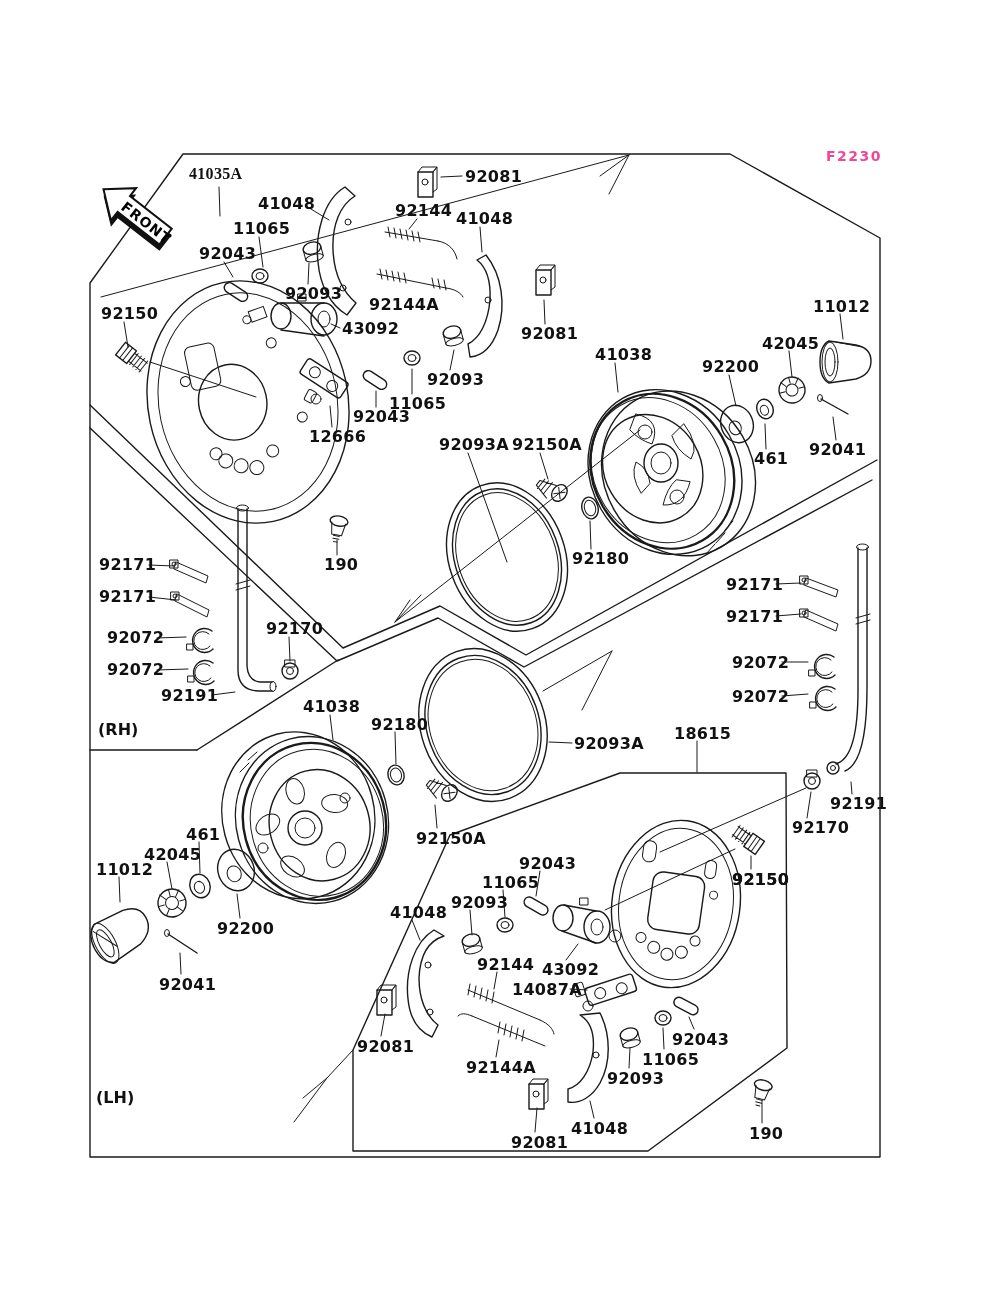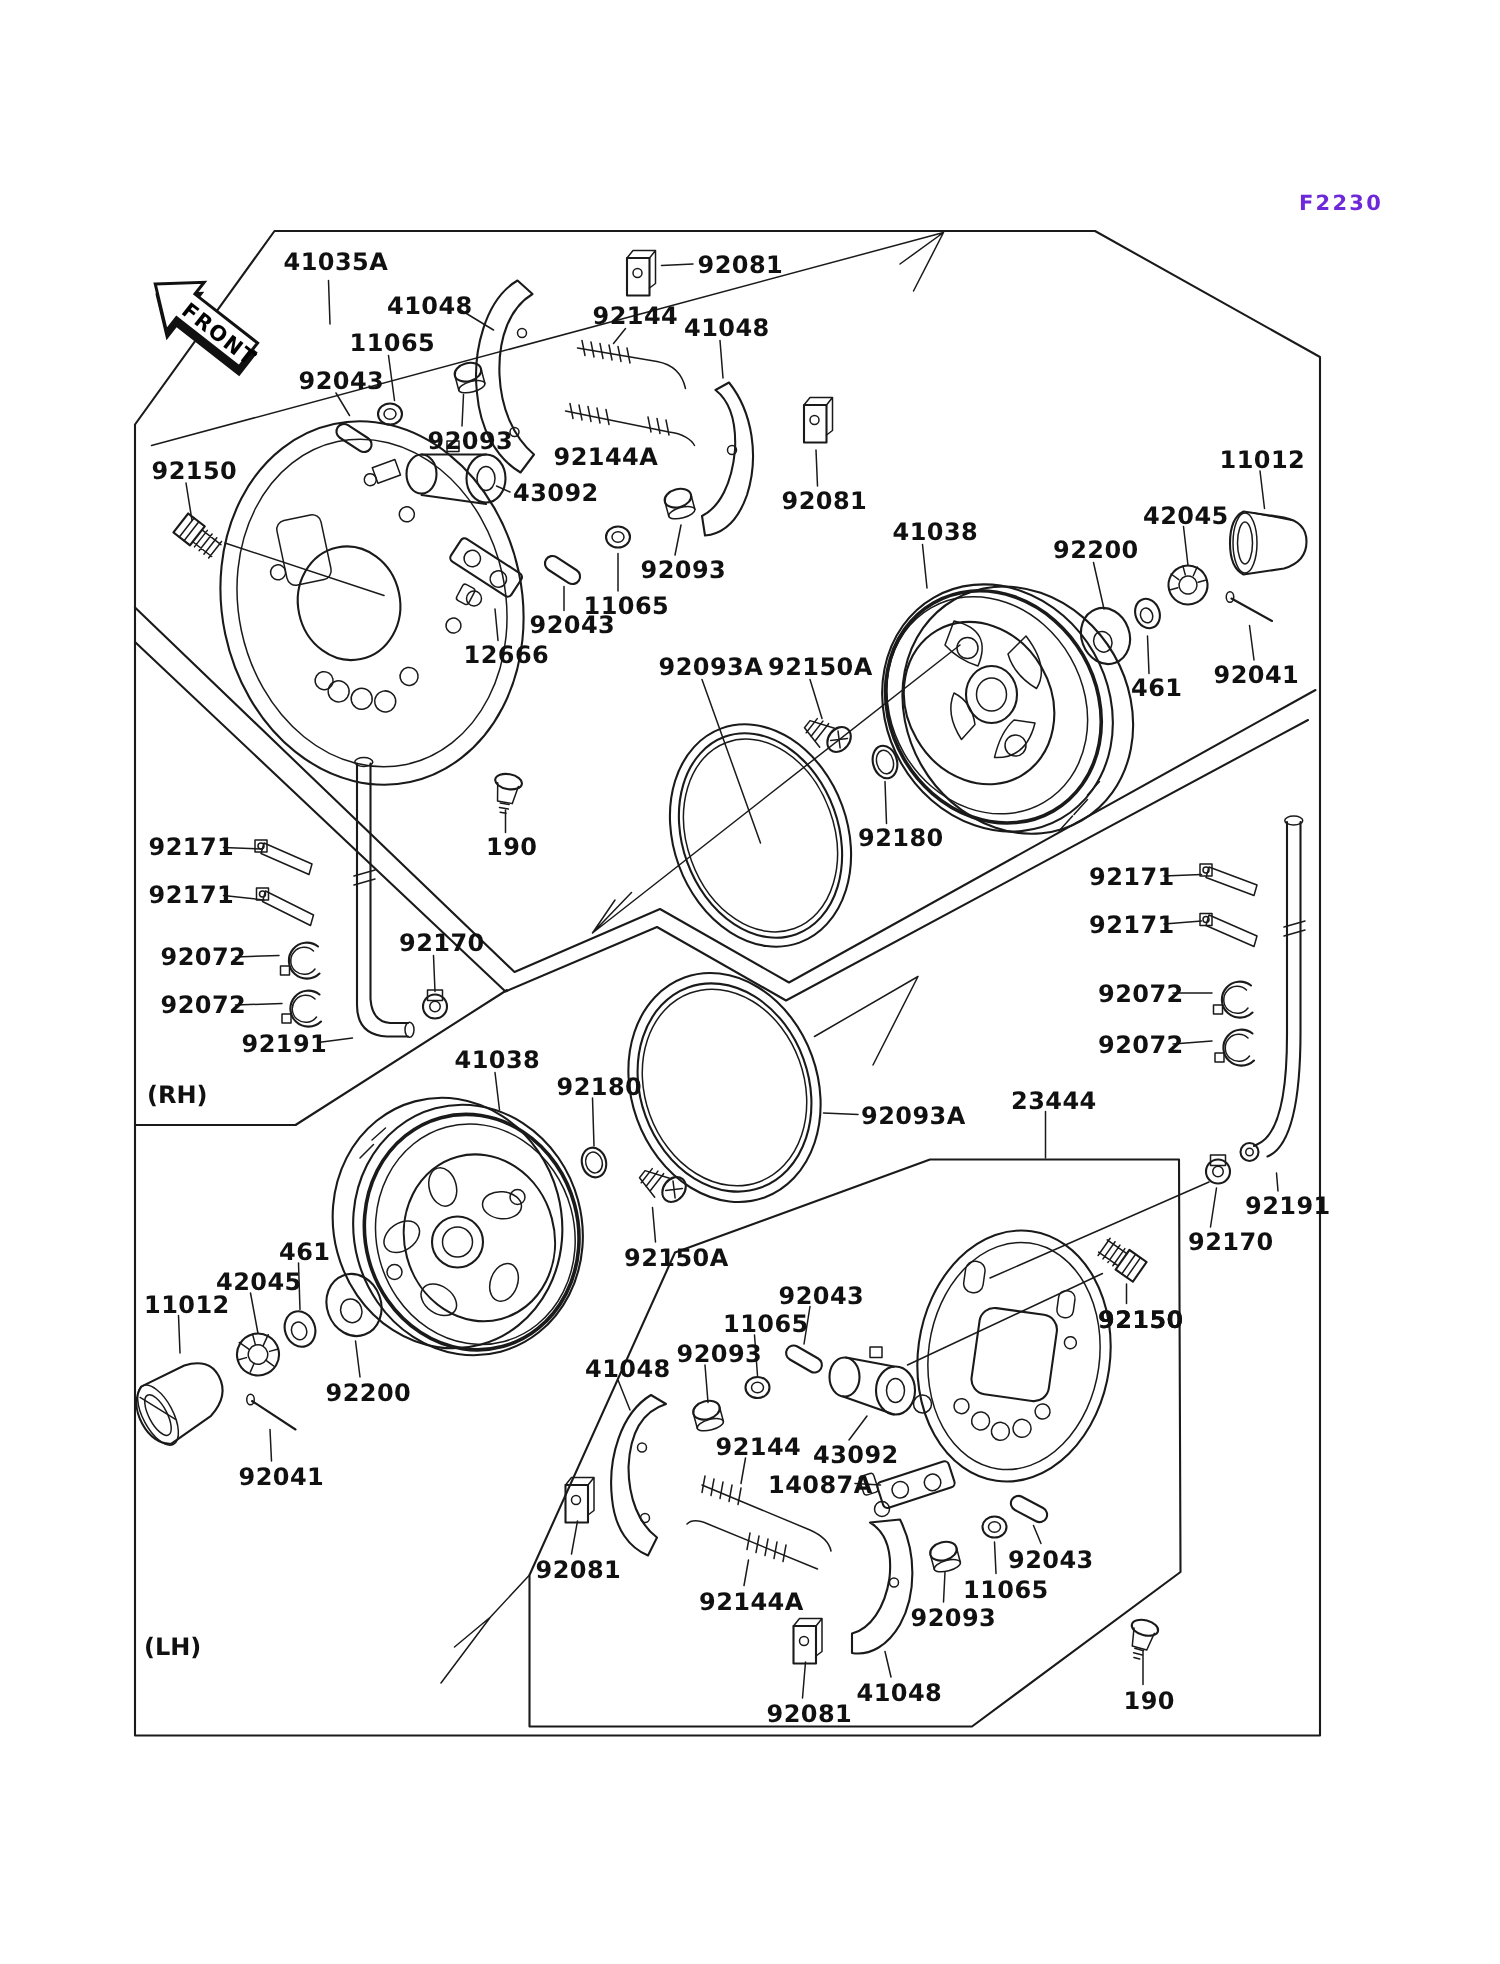--- a/index.html
+++ b/index.html
@@ -6,22 +6,22 @@
   .page{position:relative;width:1000px;height:1309px;background:#ffffff;
         font-family:"DejaVu Sans",sans-serif;overflow:hidden;}
   svg{position:absolute;left:0;top:0;}
   .ln{stroke:#1a1a1a;fill:none;stroke-width:1.4;stroke-linecap:round;stroke-linejoin:round;}
   .thin{stroke-width:1;}
   .thk{stroke-width:2.4;}
   #labels{position:absolute;left:0;top:0;width:100%;height:100%;}
   .plabel{position:absolute;font-size:16px;font-weight:bold;color:#111;
           letter-spacing:0.3px;white-space:nowrap;}
   .marker{position:absolute;font-size:16px;font-weight:bold;color:#111;}
-  .figcode{position:absolute;left:826px;top:128px;font-size:14px;font-weight:600;
-           letter-spacing:1.5px;color:#6d28d9;margin-left:40px;}
+  .figcode{position:absolute;left:826px;top:148px;font-size:14px;font-weight:600;
+           letter-spacing:1.5px;color:#ec4899;}
   .rh{left:98px;top:720px;}
   .lh{left:96px;top:1088px;}
 </style>
 </head>
 <body>
 
 <div class="page">
 
 <svg width="1000" height="1309" viewBox="0 0 1000 1309">
 
@@ -453,21 +453,21 @@
     </g>
     <g transform="rotate(15 762 1090)">
       <ellipse class="ln" cx="762" cy="1085" rx="9" ry="5"></ellipse>
       <path class="ln thin" d="M755,1087 L757,1099 M769,1087 L767,1099 M757,1099 L767,1099"></path>
       <path class="ln thin" d="M759,1100 l6,0 M759,1103 l6,0 M760,1106 l4,0"></path>
     </g>
   </g>
 </svg>
 
 <div id="labels">
-      <div class="plabel" style="left: 189px; top: 165px;">41035A</div>
+      <div class="plabel" style="left: 189px; top: 165px; font-family: Liberation Serif, serif;">41035A</div>
       <div class="plabel" style="left: 258px; top: 194px;">41048</div>
       <div class="plabel" style="left: 233px; top: 219px;">11065</div>
       <div class="plabel" style="left: 199px; top: 244px;">92043</div>
       <div class="plabel" style="left: 285px; top: 284px;">92093</div>
       <div class="plabel" style="left: 342px; top: 319px;">43092</div>
       <div class="plabel" style="left: 101px; top: 304px;">92150</div>
       <div class="plabel" style="left: 465px; top: 167px;">92081</div>
       <div class="plabel" style="left: 395px; top: 201px;">92144</div>
       <div class="plabel" style="left: 456px; top: 209px;">41048</div>
       <div class="plabel" style="left: 369px; top: 295px;">92144A</div>
@@ -489,21 +489,21 @@
       <div class="plabel" style="left: 266px; top: 619px;">92170</div>
       <div class="plabel" style="left: 99px; top: 555px;">92171</div>
       <div class="plabel" style="left: 99px; top: 587px;">92171</div>
       <div class="plabel" style="left: 107px; top: 628px;">92072</div>
       <div class="plabel" style="left: 107px; top: 660px;">92072</div>
       <div class="plabel" style="left: 161px; top: 686px;">92191</div>
       <div class="plabel" style="left: 726px; top: 575px;">92171</div>
       <div class="plabel" style="left: 726px; top: 607px;">92171</div>
       <div class="plabel" style="left: 732px; top: 653px;">92072</div>
       <div class="plabel" style="left: 732px; top: 687px;">92072</div>
-      <div class="plabel" style="left: 674px; top: 724px;">23444</div>
+      <div class="plabel" style="left: 674px; top: 724px;">18615</div>
       <div class="plabel" style="left: 574px; top: 734px;">92093A</div>
       <div class="plabel" style="left: 830px; top: 794px;">92191</div>
       <div class="plabel" style="left: 792px; top: 818px;">92170</div>
       <div class="plabel" style="left: 732px; top: 870px;">92150</div>
       <div class="plabel" style="left: 303px; top: 697px;">41038</div>
       <div class="plabel" style="left: 371px; top: 715px;">92180</div>
       <div class="plabel" style="left: 416px; top: 829px;">92150A</div>
       <div class="plabel" style="left: 186px; top: 825px;">461</div>
       <div class="plabel" style="left: 144px; top: 845px;">42045</div>
       <div class="plabel" style="left: 96px; top: 860px;">11012</div>

